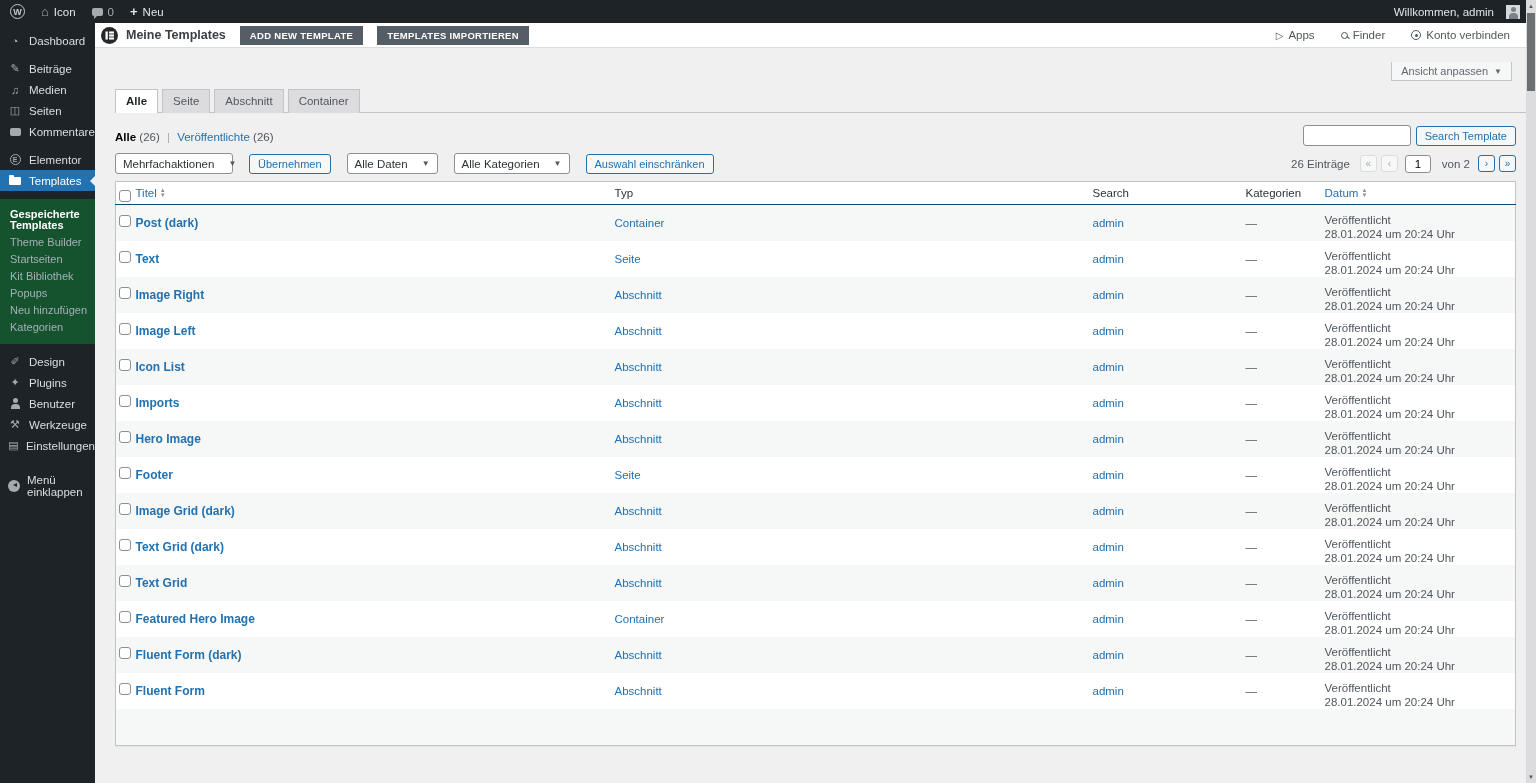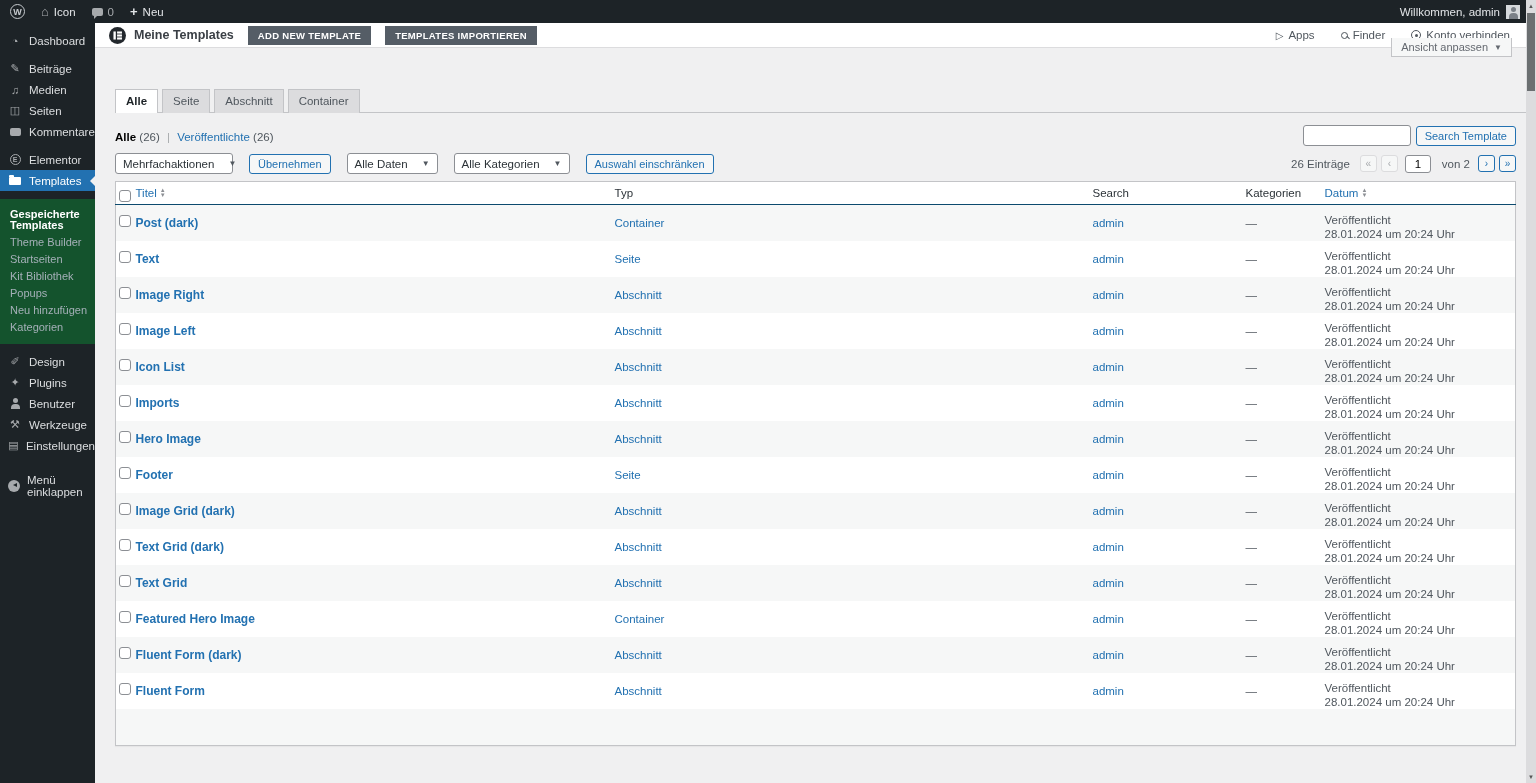--- a/index.html
+++ b/index.html
@@ -15,21 +15,21 @@
   #adminbar .ab-item { display:flex; align-items:center; gap:5px; color:#e2e4e7; }
   .wp-logo { width:15px; height:15px; border-radius:50%; border:1.6px solid #c6cace;
     color:#c6cace; font-size:9px; font-weight:bold; display:flex; align-items:center;
     justify-content:center; }
   .home-glyph { font-size:13px; line-height:1; color:#a7aaad; }
   .bubble { width:11px; height:8px; background:#a7aaad; border-radius:2px; position:relative; display:inline-block; }
   .bubble::after { content:""; position:absolute; left:2px; bottom:-3px;
     border:3px solid transparent; border-top-color:#a7aaad; border-left-color:#a7aaad; }
   .ab-count { color:#a7aaad; }
   .plus-glyph { font-size:13px; font-weight:bold; line-height:1; }
-  #adminbar .ab-right { margin-left:auto; display:flex; align-items:center; gap:6px; padding-right:16px;text-align:center; }
+  #adminbar .ab-right { margin-left:auto; display:flex; align-items:center; gap:12px; padding-right:16px;text-align:center; }
   .avatar { width:14px; height:14px; background:#d6d9dc; position:relative; display:inline-block; overflow:hidden; }
   .avatar::before { content:""; position:absolute; left:4.5px; top:2px; width:5px; height:5px; border-radius:50%; background:#7a8087; }
   .avatar::after  { content:""; position:absolute; left:2.5px; top:8px; width:9px; height:6px; border-radius:4px 4px 0 0; background:#7a8087; }
 
   
   #sidebar { position:absolute; left:0; top:23px; width:95px; bottom:0;
     background:#1d2327; color:#dcdee0; font-size:11.5px; z-index:40; }
   .menu-group { padding-top:7px; }
   .menu-item { display:flex; align-items:center; gap:7px; padding:4px 0 4px 8px;
     height:21px; cursor:pointer; color:#dcdee0; position:relative; }
@@ -53,37 +53,37 @@
   .shape-collapse::after { content:""; position:absolute; left:3px; top:3.5px;
     border:2.5px solid transparent; border-right:4px solid #1d2327; }
   #submenu { background:#14532d; padding:7px 0 8px 0; margin-top:8px; }
   .sub-item { display:block; padding:3px 0 3px 10px; color:#a5b0b8; font-size:11px; line-height:11px; cursor:pointer; }
   .sub-item.current { color:#fff; font-weight:bold; }
   #collapse-group { margin-top:12px; }
 
   
   #main { position:absolute; left:95px; top:23px; right:0; bottom:0; background:#f0f0f1; }
   #el-header { height:25px; background:#fff; border-bottom:1px solid #dcdcde;
-    display:flex; align-items:center; padding-left:14px; }
+    display:flex; align-items:center; padding-left:6px; }
   #el-header .el-logo { width:17px; height:17px; }
   #el-title { font-size:12.5px; font-weight:bold; color:#3a3f45; margin-left:8px; }
   .btn-dark { background:#555d66; color:#fff; font-size:9.5px; font-weight:bold;
     letter-spacing:.3px; border:none; padding:4px 10px; margin-left:14px; cursor:pointer;
     font-family:"Liberation Sans", sans-serif; }
   #el-header .hdr-right { margin-left:auto; display:flex; align-items:center; gap:26px; padding-right:26px;
     color:#50575e; font-size:11.5px; }
   .hdr-link { display:flex; align-items:center; gap:5px; color:#50575e; cursor:pointer; }
   .tri-icon { font-size:10px; color:#50575e; }
   .mag { width:7px; height:7px; border:1.4px solid #50575e; border-radius:50%; position:relative; display:inline-block; }
   .mag::after { content:""; position:absolute; width:4px; height:1.4px; background:#50575e;
     right:-3.5px; bottom:-1px; transform:rotate(45deg); }
   .conn-icon { width:10px; height:10px; border:1.3px solid #50575e; border-radius:50%; position:relative; display:inline-block; }
   .conn-icon::after { content:""; position:absolute; left:2.5px; top:2.5px; width:3px; height:3px; border-radius:50%; background:#50575e; }
 
-  #screen-options { position:absolute; right:24px; top:15px; background:#f6f7f7;
+  #screen-options { position:absolute; right:24px; top:39px; background:#f6f7f7;
     border:1px solid #c3c4c7; border-top:none; padding:3px 9px; font-size:11px;
     color:#646970; display:flex; align-items:center; gap:6px; cursor:pointer; }
   #screen-options .caret { font-size:8px; }
 
   #tabs { margin:41px 0 0 20px; border-bottom:1px solid #c3c4c7; height:24px; display:flex; gap:4px; }
   .tab { display:inline-block; border:1px solid #c3c4c7; border-bottom:none; background:#dcdcde;
     padding:5px 10px 0 10px; font-size:11.5px; color:#50575e; height:24px; cursor:pointer; }
   .tab.active { background:#fff; color:#1d2327; font-weight:bold; }
 
   #filter-row { margin:12px 20px 0 20px; display:flex; justify-content:space-between; align-items:flex-start; }

